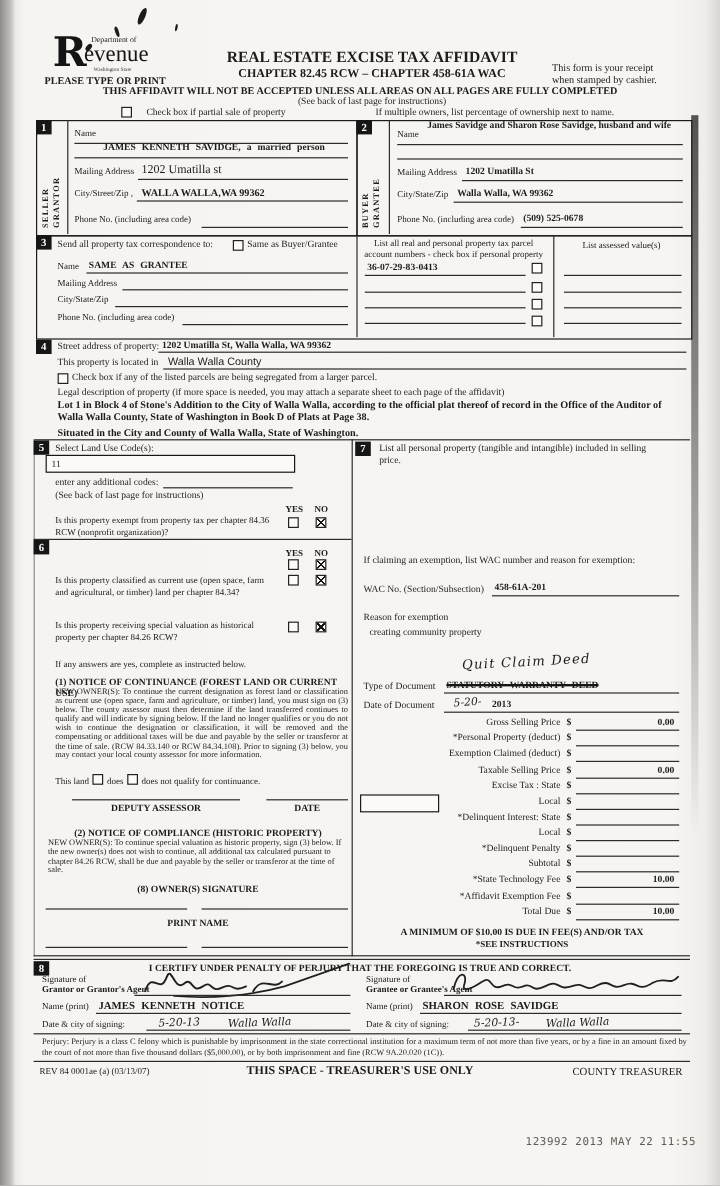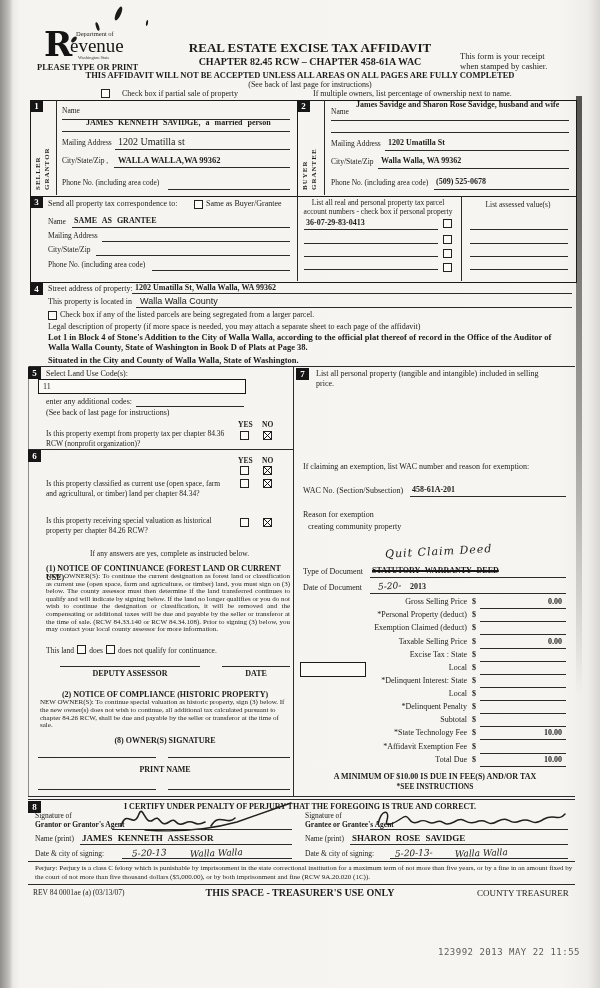--- a/index.html
+++ b/index.html
@@ -64,21 +64,21 @@
     <span style="writing-mode:vertical-rl;transform:rotate(180deg);font:bold 7px 'Liberation Serif',serif;letter-spacing:1px;">SELLER</span>
     <span style="writing-mode:vertical-rl;transform:rotate(180deg);font:bold 7px 'Liberation Serif',serif;letter-spacing:1px;">GRANTOR</span>
   </div>
   <span class="abs f75" style="left:62px;top:106px;">Name</span>
   <span class="abs b f8 wide" style="left:86px;top:105px;margin-top:13px;">JAMES KENNETH SAVIDGE, a married person</span>
   <div class="ul" style="left:62px;top:119px;width:228px;"></div>
   <div class="ul" style="left:62px;top:131px;width:228px;"></div>
   <span class="abs f75" style="left:62px;top:138px;">Mailing Address</span>
   <span class="abs f10" style="left:118px;top:136px;">1202 Umatilla st</span>
   <div class="ul" style="left:115px;top:149px;width:175px;"></div>
-  <span class="abs f75" style="left:62px;top:156px;">City/State/Zip ,</span>
+  <span class="abs f75" style="left:62px;top:156px;">City/Street/Zip ,</span>
   <span class="abs b f85" style="left:118px;top:155px;text-align:center;">WALLA WALLA,WA 99362</span>
   <div class="ul" style="left:114px;top:167px;width:176px;"></div>
   <span class="abs f75" style="left:62px;top:178px;">Phone No. (including area code)</span>
   <div class="ul" style="left:168px;top:189px;width:122px;"></div>
 
   <div class="box" style="left:297px;top:100px;width:278px;height:95px;"></div>
   <div class="num" style="left:297px;top:100px;">2</div>
   <div class="vl" style="left:324px;top:100px;height:95px;"></div>
   <div class="abs" style="left:301px;top:112px;height:78px;display:flex;gap:1px;">
     <span style="writing-mode:vertical-rl;transform:rotate(180deg);font:bold 7px 'Liberation Serif',serif;letter-spacing:1px;">BUYER</span>
@@ -166,21 +166,21 @@
   <span class="abs b f75" style="left:238px;top:456px;">YES</span>
   <span class="abs b f75" style="left:262px;top:456px;">NO</span>
   <span class="cb" style="left:240px;top:466px;"></span>
   <span class="cb x" style="left:263px;top:466px;"></span>
   <div class="abs f75" style="left:46px;top:479px;width:185px;line-height:9.5px;">Is this property classified as current use (open space, farm and agricultural, or timber) land per chapter 84.34?</div>
   <span class="cb" style="left:240px;top:479px;"></span>
   <span class="cb x" style="left:263px;top:479px;"></span>
   <div class="abs f75" style="left:46px;top:516px;width:185px;line-height:9.5px;">Is this property receiving special valuation as historical property per chapter 84.26 RCW?</div>
   <span class="cb" style="left:240px;top:518px;"></span>
   <span class="cb x" style="left:263px;top:518px;"></span>
-  <div class="abs f75" style="left:46px;top:549px;margin-left:44px;">If any answers are yes, complete as instructed below.</div>
+  <div class="abs f75" style="left:46px;top:549px;">If any answers are yes, complete as instructed below.</div>
   <div class="abs b f8" style="left:46px;top:564px;width:245px;">(1) NOTICE OF CONTINUANCE (FOREST LAND OR CURRENT USE)</div>
   <div class="abs f7" style="left:46px;top:573px;width:244px;line-height:7.6px;text-align:justify;">NEW OWNER(S): To continue the current designation as forest land or classification as current use (open space, farm and agriculture, or timber) land, you must sign on (3) below. The county assessor must then determine if the land transferred continues to qualify and will indicate by signing below. If the land no longer qualifies or you do not wish to continue the designation or classification, it will be removed and the compensating or additional taxes will be due and payable by the seller or transferor at the time of sale. (RCW 84.33.140 or RCW 84.34.108). Prior to signing (3) below, you may contact your local county assessor for more information.</div>
   <div class="abs f75" style="left:46px;top:645px;">
     <span>This land</span><span class="cb inl"></span><span>does</span><span class="cb inl"></span><span>does not</span>&nbsp;<span>qualify for continuance.</span>
   </div>
   <div class="ul" style="left:60px;top:666px;width:140px;"></div>
   <div class="ul" style="left:222px;top:666px;width:68px;"></div>
   <div class="abs b f8 ctr" style="left:60px;top:669px;width:140px;">DEPUTY ASSESSOR</div>
   <div class="abs b f8 ctr" style="left:222px;top:669px;width:68px;">DATE</div>
   <div class="abs b f8 ctr" style="left:40px;top:690px;width:250px;">(2) NOTICE OF COMPLIANCE (HISTORIC PROPERTY)</div>
@@ -297,21 +297,21 @@
   <div class="num" style="left:28px;top:801px;">8</div>
   <div class="abs b f8 ctr" style="left:60px;top:802px;width:480px;">I CERTIFY UNDER PENALTY OF PERJURY THAT THE FOREGOING IS TRUE AND CORRECT.</div>
   <span class="abs f75" style="left:35px;top:811px;">Signature of</span>
   <span class="abs b f75" style="left:35px;top:820px;">Grantor or Grantor's Agent</span>
   <svg class="abs" style="left:115px;top:800px;" width="180" height="32" viewBox="0 0 180 32">
     <path d="M6,26 C12,8 18,30 24,14 C28,4 30,26 38,20 C46,13 44,29 54,22 C62,16 60,28 70,23 C80,18 78,28 90,22 M96,26 C104,12 112,26 120,18" fill="none" stroke="#20201e" stroke-width="1.6" stroke-linecap="round"></path>
     <path d="M30,30 C70,33 100,28 122,22 L176,3" fill="none" stroke="#20201e" stroke-width="1.4" stroke-linecap="round"></path>
   </svg>
   <div class="ul" style="left:112px;top:829px;width:180px;"></div>
   <span class="abs f75" style="left:35px;top:834px;">Name (print)</span>
-  <span class="abs b f9 wide" style="left:82px;top:833px;">JAMES KENNETH ASSESSOR</span>
+  <span class="abs b f9 wide" style="left:82px;top:833px;">JAMES KENNETH NOTICE</span>
   <div class="ul" style="left:80px;top:844px;width:212px;"></div>
   <span class="abs f75" style="left:35px;top:849px;">Date &amp; city of signing:</span>
   <span class="abs hand f9" style="left:132px;top:848px;transform:rotate(-2deg);">5-20-13</span>
   <span class="abs hand f9" style="left:190px;top:848px;transform:rotate(-2deg);">Walla Walla</span>
   <div class="ul" style="left:122px;top:858px;width:170px;"></div>
 
   <span class="abs f75" style="left:305px;top:811px;">Signature of</span>
   <span class="abs b f75" style="left:305px;top:820px;">Grantee or Grantee's Agent</span>
   <svg class="abs" style="left:372px;top:802px;" width="196" height="30" viewBox="0 0 196 30">
     <path d="M6,22 C10,6 18,8 15,18 C12,27 24,20 30,16 C38,10 36,24 46,20 C56,15 54,24 64,20 C72,16 70,26 82,20 C94,13 92,24 104,20 C116,15 114,26 126,19 C138,13 136,24 148,19 C160,14 158,26 172,17 C182,11 186,20 193,12" fill="none" stroke="#20201e" stroke-width="1.5" stroke-linecap="round"></path>

